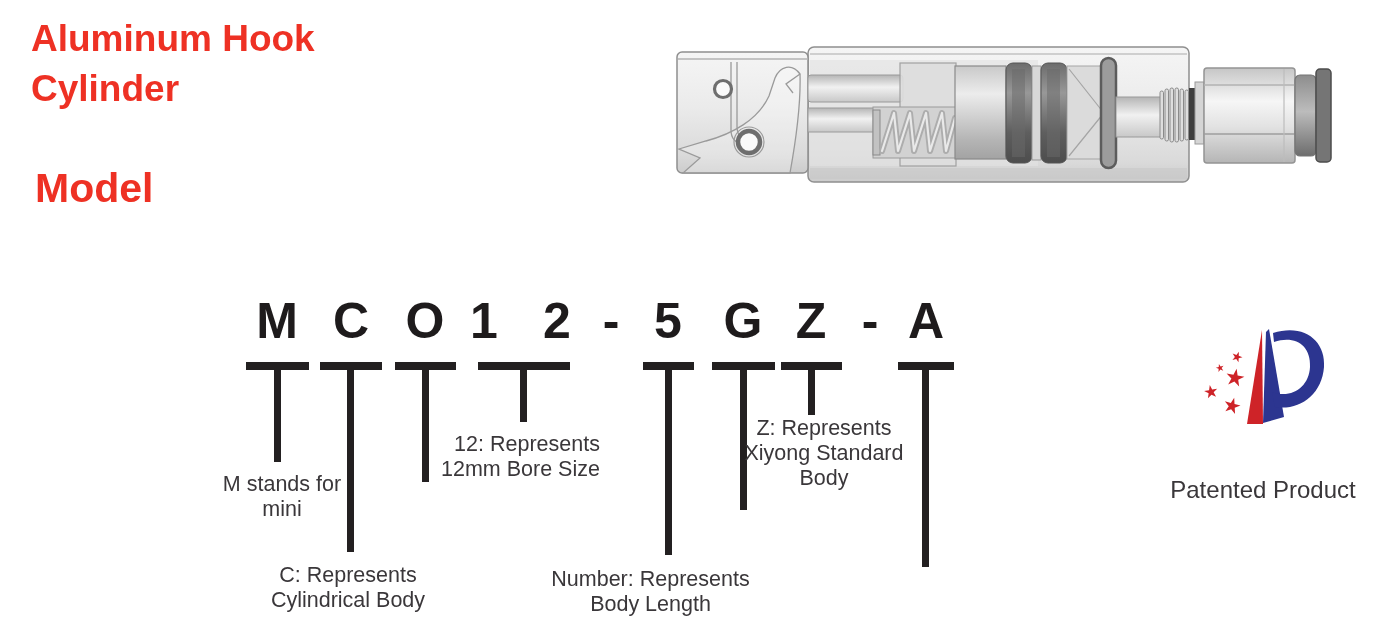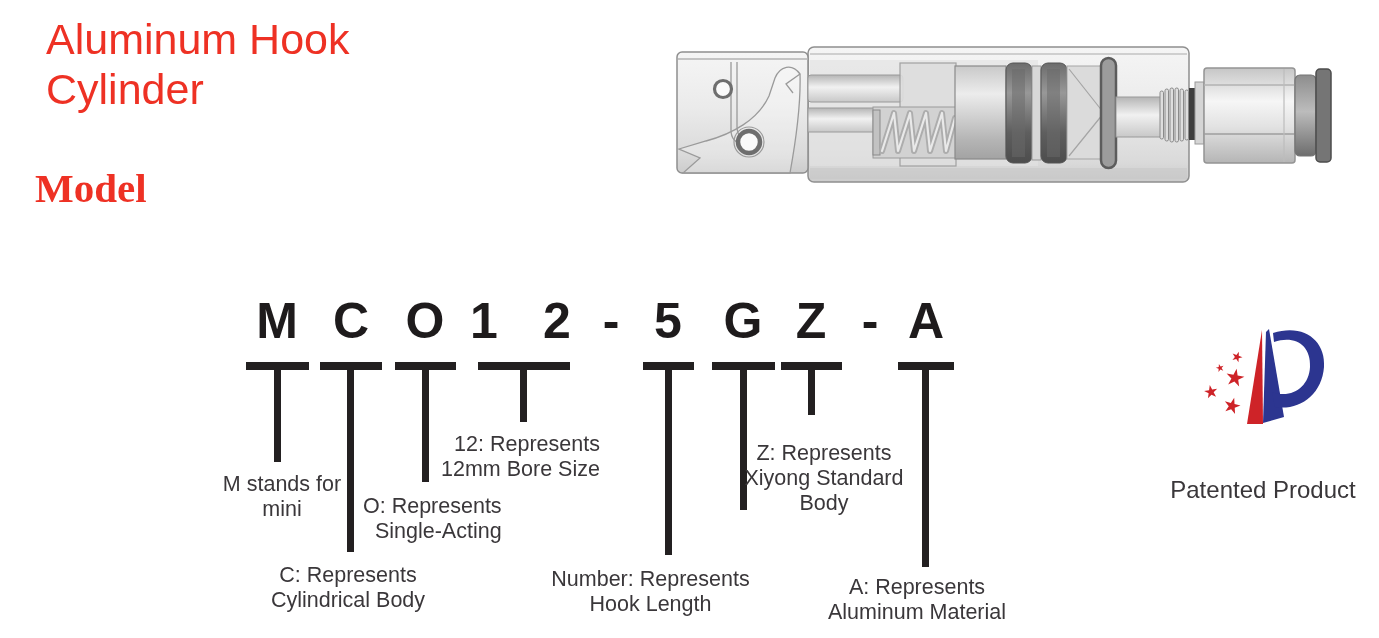--- a/index.html
+++ b/index.html
@@ -1,21 +1,21 @@
 <!DOCTYPE html>
 <html><head>
 <meta charset="utf-8">
 <style>
   html,body{margin:0;padding:0;background:#ffffff;}
   .page{position:relative;width:1379px;height:638px;background:#ffffff;overflow:hidden;
         font-family:"Liberation Sans","DejaVu Sans",sans-serif;}
-  .title{position:absolute;left:46px;top:14px;font-size:43px;line-height:50px;font-weight:normal;
+  .title{position:absolute;left:31px;top:14px;font-size:37px;line-height:50px;font-weight:bold;
          color:#EE3124;white-space:pre-line;letter-spacing:0px;margin:0;}
   .model-heading{position:absolute;left:35px;top:163px;font-size:41px;line-height:50px;font-weight:bold;
-         color:#EE3124;margin:0;font-family:Liberation Serif, serif;}
+         color:#EE3124;margin:0;}
   .code-char{position:absolute;top:294px;font-size:50px;line-height:54px;font-weight:bold;color:#1E1B1C;
          transform:translateX(-50%);white-space:nowrap;}
   .ul{position:absolute;top:362px;height:8px;background:#232021;}
   .vl{position:absolute;top:370px;width:7px;background:#232021;}
   .lbl{position:absolute;font-size:21.5px;line-height:25px;color:#3A373A;white-space:pre-line;text-align:right;}
   .lbl.center{text-align:center;}
   .illus{position:absolute;left:672px;top:22px;}
   .logo{position:absolute;left:1192px;top:322px;}
   .patent-caption{position:absolute;left:1160px;top:444px;width:206px;text-align:center;
          font-size:24px;color:#3A373A;margin-top:32px;}
@@ -161,31 +161,27 @@
     <div class="vl" style="left:665px;height:185px"></div>
     <div class="vl" style="left:740px;height:140px"></div>
     <div class="vl" style="left:808px;height:45px"></div>
     <div class="vl" style="left:922px;height:197px"></div>
   </div>
 
   <div class="lbl center" style="left:262px;top:563px;width:172px">C: Represents
 Cylindrical Body</div>
   <div class="lbl center" style="left:216px;top:472px;width:132px">M stands for
 mini</div>
-  <div class="lbl" style="left:363px;top:494px">O: Represents
-Single-Acting</div>
   <div class="lbl" style="left:441px;top:432px">12: Represents
 12mm Bore Size</div>
   <div class="lbl center" style="left:548px;top:567px;width:205px">Number: Represents
-Hook Length</div>
-  <div class="lbl center" style="left:741px;top:441px;width:166px">Z: Represents
+Body Length</div>
+  <div class="lbl center" style="left:741px;top:416px;width:166px">Z: Represents
 Xiyong Standard
 Body</div>
-  <div class="lbl center" style="left:824px;top:575px;width:186px">A: Represents
-Aluminum Material</div>
 
   <svg class="logo" width="146" height="112" viewBox="0 0 146 112" role="img" aria-label="patented product logo">
     <g fill="#CE2328">
       <polygon points="0,-10 2.25,-3.09 9.51,-3.09 3.63,1.18 5.88,8.09 0,3.82 -5.88,8.09 -3.63,1.18 -9.51,-3.09 -2.25,-3.09" transform="translate(45,35) rotate(20) scale(0.55)"></polygon>
       <polygon points="0,-10 2.25,-3.09 9.51,-3.09 3.63,1.18 5.88,8.09 0,3.82 -5.88,8.09 -3.63,1.18 -9.51,-3.09 -2.25,-3.09" transform="translate(28,46) rotate(-15) scale(0.42)"></polygon>
       <polygon points="0,-10 2.25,-3.09 9.51,-3.09 3.63,1.18 5.88,8.09 0,3.82 -5.88,8.09 -3.63,1.18 -9.51,-3.09 -2.25,-3.09" transform="translate(43,56) rotate(10) scale(0.95)"></polygon>
       <polygon points="0,-10 2.25,-3.09 9.51,-3.09 3.63,1.18 5.88,8.09 0,3.82 -5.88,8.09 -3.63,1.18 -9.51,-3.09 -2.25,-3.09" transform="translate(19,70) rotate(-10) scale(0.7)"></polygon>
       <polygon points="0,-10 2.25,-3.09 9.51,-3.09 3.63,1.18 5.88,8.09 0,3.82 -5.88,8.09 -3.63,1.18 -9.51,-3.09 -2.25,-3.09" transform="translate(40,84) rotate(15) scale(0.85)"></polygon>
     </g>
     <polygon points="70,8 55,102 71,102" fill="#CE2328"></polygon>

